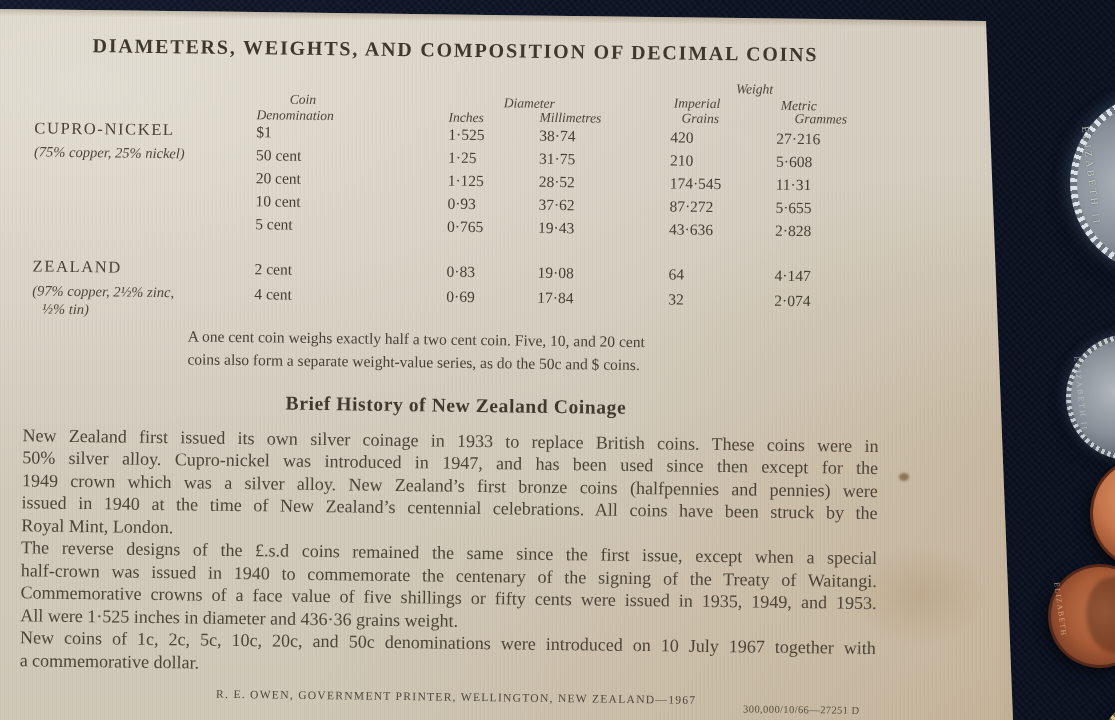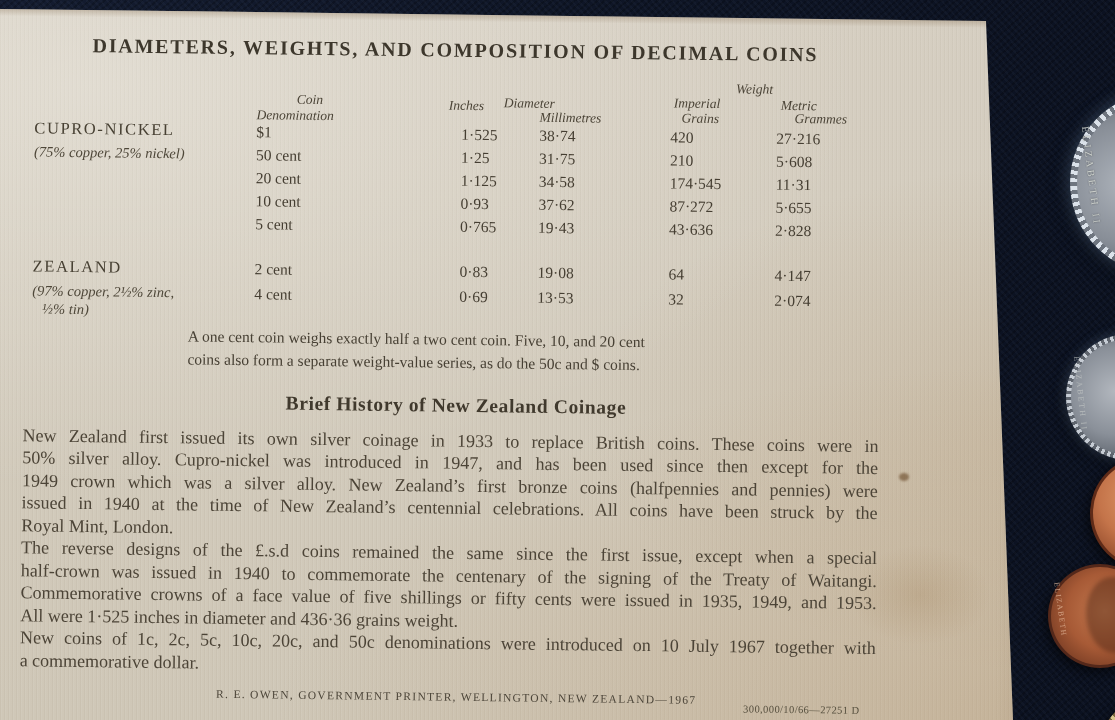--- a/index.html
+++ b/index.html
@@ -32,21 +32,21 @@
   
   .content{position:absolute;left:0;top:0;width:1010px;height:720px;
     transform:rotate(0.72deg);transform-origin:0 0;color:#48412f;}
   .title{position:absolute;top:33px;left:0;width:912px;text-align:center;
     font-size:20px;font-weight:700;letter-spacing:1.8px;color:#3d372c;white-space:nowrap;}
   .th{position:absolute;font-style:italic;font-size:13.5px;color:#4b4437;white-space:nowrap;}
   .grp{position:absolute;left:36px;font-size:16.5px;letter-spacing:1.6px;color:#474033;white-space:nowrap;}
   .comp{position:absolute;font-style:italic;font-size:14.5px;color:#4e4739;white-space:nowrap;}
   .trow{position:absolute;left:0;width:912px;height:22px;font-size:15.5px;color:#453e32;}
   .trow span{position:absolute;white-space:nowrap;}
-  .cell-denom{left:258px}.cell-in{left:463px}.cell-mm{left:541px}.cell-gr{left:672px}.cell-gm{left:778px}
+  .cell-denom{left:258px}.cell-in{left:450px}.cell-mm{left:541px}.cell-gr{left:672px}.cell-gm{left:778px}
   .note{position:absolute;left:192px;top:323px;font-size:15.5px;line-height:22.5px;color:#474034;}
   .hist-head{position:absolute;top:389px;left:0;width:922px;text-align:center;
     font-weight:700;font-size:19.5px;letter-spacing:.6px;color:#40392d;}
   .hist-body{position:absolute;left:28px;top:424px;width:856px;font-size:18px;
     line-height:22.45px;color:#4c4437;}
   .bodyline{text-align:justify;text-align-last:justify;}
   .bodyline.para-end{text-align-last:left;}
   .printer{position:absolute;top:685px;left:0;width:930px;text-align:center;
     font-size:11.5px;letter-spacing:1.3px;color:#4c4539;white-space:nowrap;}
   .printcode{position:absolute;left:752px;top:694px;font-size:10.5px;letter-spacing:.4px;color:#57503f;}
@@ -106,26 +106,26 @@
 
   <div class="page">
     <div class="stain2"></div>
     <div class="stain1"></div>
 
     <div class="content">
       <div class="title">DIAMETERS, WEIGHTS, AND COMPOSITION OF DECIMAL COINS</div>
 
       <div id="coin-table">
         <span class="th" style="left:737px;top:72px">Weight</span>
-        <span class="th" style="left:298px;top:88px">Coin</span>
+        <span class="th" style="left:291px;top:88px">Coin</span>
         <span class="th" style="left:505px;top:89px">Diameter</span>
         <span class="th" style="left:675px;top:87px">Imperial</span>
         <span class="th" style="left:782px;top:88px">Metric</span>
         <span class="th" style="left:258px;top:104px">Denomination</span>
-        <span class="th" style="left:450px;top:92px">Inches</span>
+        <span class="th" style="left:450px;top:104px">Inches</span>
         <span class="th" style="left:541px;top:103px">Millimetres</span>
         <span class="th" style="left:683px;top:102px">Grains</span>
         <span class="th" style="left:796px;top:101px">Grammes</span>
 
       <div class="grp" style="top: 118px;">CUPRO-NICKEL</div>
           <div class="comp" style="left: 36px; top: 143px;">(75% copper, 25% nickel)</div>
           <div class="trow" style="top: 120px;">
             <span class="cell-denom">$1</span>
             <span class="cell-in">1·525</span>
             <span class="cell-mm">38·74</span>
@@ -135,21 +135,21 @@
           <div class="trow" style="top: 143px;">
             <span class="cell-denom">50 cent</span>
             <span class="cell-in">1·25</span>
             <span class="cell-mm">31·75</span>
             <span class="cell-gr">210</span>
             <span class="cell-gm">5·608</span>
           </div>
           <div class="trow" style="top: 166px;">
             <span class="cell-denom">20 cent</span>
             <span class="cell-in">1·125</span>
-            <span class="cell-mm">34·58</span>
+            <span class="cell-mm">28·52</span>
             <span class="cell-gr">174·545</span>
             <span class="cell-gm">11·31</span>
           </div>
           <div class="trow" style="top: 189px;">
             <span class="cell-denom">10 cent</span>
             <span class="cell-in">0·93</span>
             <span class="cell-mm">37·62</span>
             <span class="cell-gr">87·272</span>
             <span class="cell-gm">5·655</span>
           </div>
@@ -166,21 +166,21 @@
           <div class="trow" style="top: 257px;">
             <span class="cell-denom">2 cent</span>
             <span class="cell-in">0·83</span>
             <span class="cell-mm">19·08</span>
             <span class="cell-gr">64</span>
             <span class="cell-gm">4·147</span>
           </div>
           <div class="trow" style="top: 282px;">
             <span class="cell-denom">4 cent</span>
             <span class="cell-in">0·69</span>
-            <span class="cell-mm">13·53</span>
+            <span class="cell-mm">17·84</span>
             <span class="cell-gr">32</span>
             <span class="cell-gm">2·074</span>
           </div>
         </div>
 
       <div class="note">
         <div>A one cent coin weighs exactly half a two cent coin. Five, 10, and 20 cent</div>
         <div>coins also form a separate weight-value series, as do the 50c and $ coins.</div>
       </div>
 

